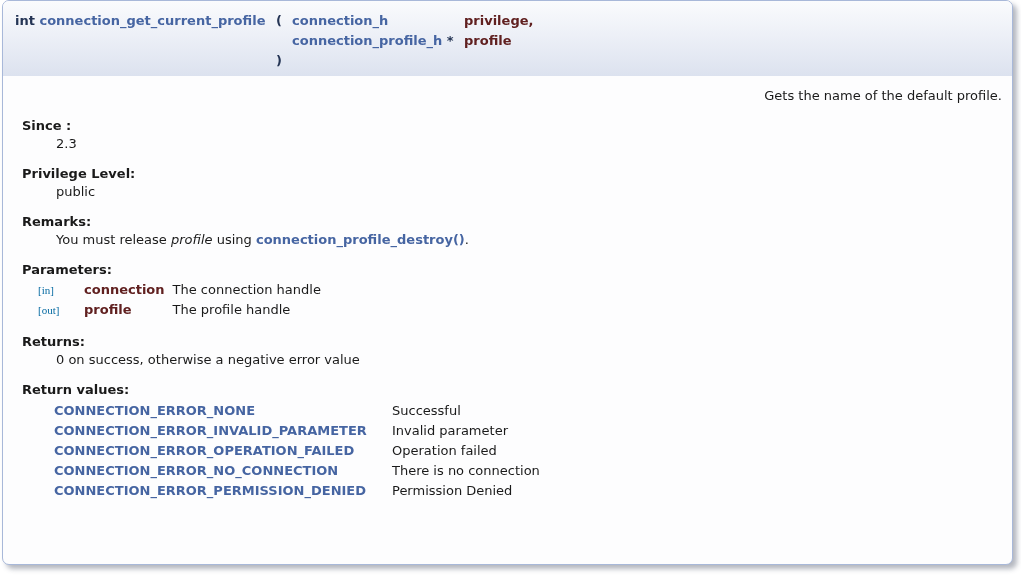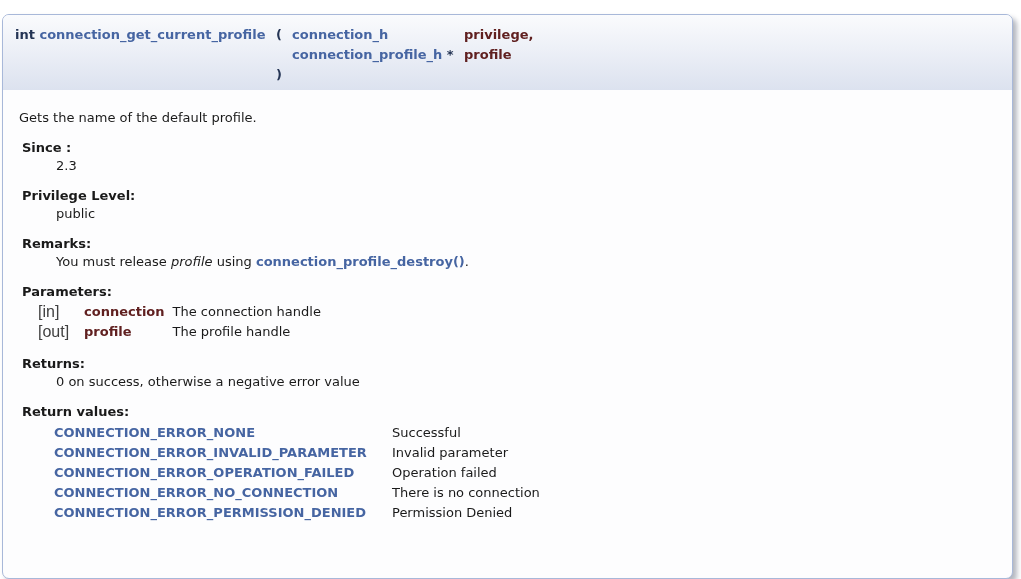--- a/index.html
+++ b/index.html
@@ -13,21 +13,21 @@
   .viewport {
     position: relative;
     width: 1021px;
     height: 579px;
     overflow: hidden;
     background: #ffffff;
   }
   .memitem {
     position: absolute;
     left: 2px;
-    top: 14px;
+    top: 0;
     width: 1011px;
     height: 565px;
     box-sizing: border-box;
     border: 1px solid #A8B8D9;
     border-radius: 7px;
     background: #fdfdfe;
     box-shadow: 4px 4px 5px rgba(90, 98, 115, 0.45);
     overflow: hidden;
   }
   
@@ -58,40 +58,40 @@
     text-decoration: none;
     cursor: pointer;
   }
   .paramname, .pname { color: #602020; font-weight: bold; }
   .type-suffix { color: #253555; }
   
   .memdoc {
     padding: 12px 10px 6px 8px;
     background: #fdfdfe;
   }
-  p.desc { margin: 8px; line-height: 16px; }
+  p.desc { margin: 0; line-height: 16px; text-align: right; }
   dl.section { margin: 14px 0 0 11px; }
   dl.section dt { font-weight: bold; line-height: 16px; }
   dl.section dd { margin: 2px 0 0 34px; line-height: 16px; }
   
   .highlight-box {
     display: inline-block;
     border: 3px solid #E01414;
     margin: 5px 0 0 -7px;
     padding: 3px 16px 7px 0;
   }
   .highlight-box dl.section { margin: 0 0 0 15px; }
   em.param-ref { font-style: italic; color: #1a1a1a; font-weight: normal; }
   
   table.params { border-collapse: collapse; margin-left: 12px; }
   table.params td { padding: 2px 4px; line-height: 16px; vertical-align: top; }
   td.paramdir {
-    font-family: Liberation Sans, sans-serif;
-    font-size: 16px;
-    color: #404040;
+    font-family: Liberation Serif, serif;
+    font-size: 11px;
+    color: #0369a1;
     width: 38px;
   }
   td.pname { width: 80px; }
   
   table.retval { border-collapse: collapse; margin-left: 28px; margin-top: 3px; }
   table.retval td { padding: 2px 4px; line-height: 16px; vertical-align: top; }
   td.ename { width: 330px; white-space: nowrap; }
 </style>
 </head>
 <body>

